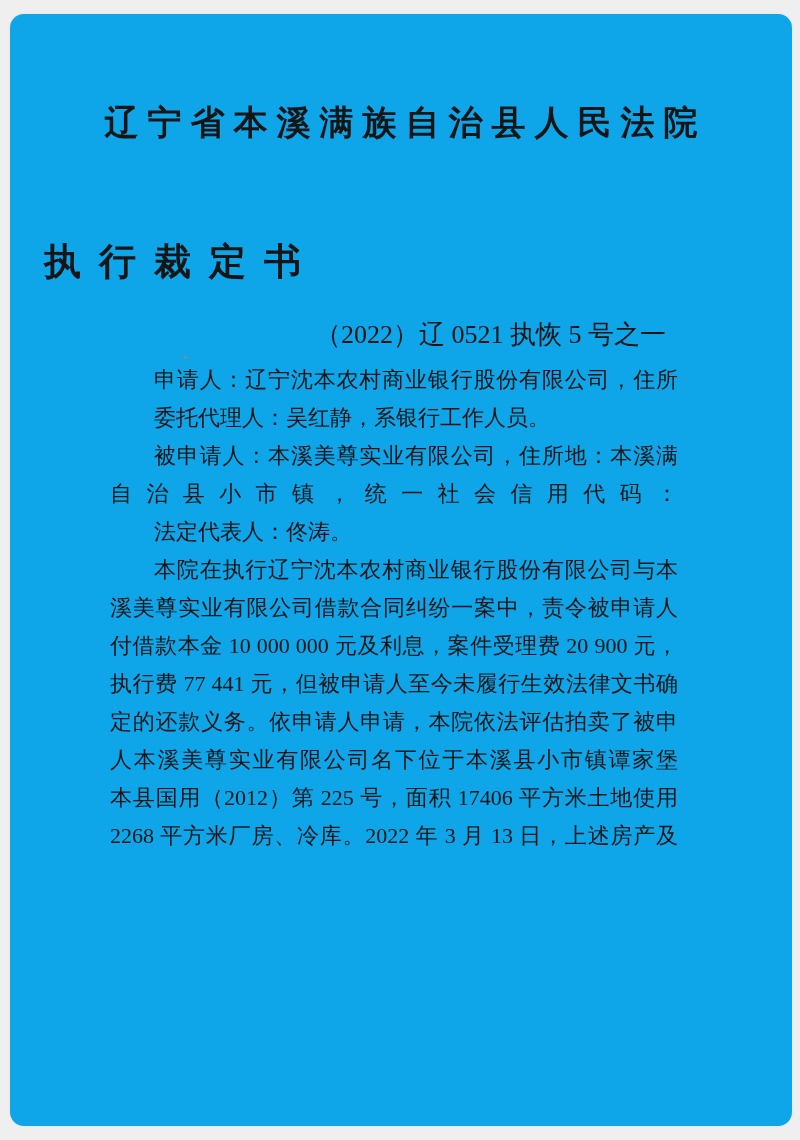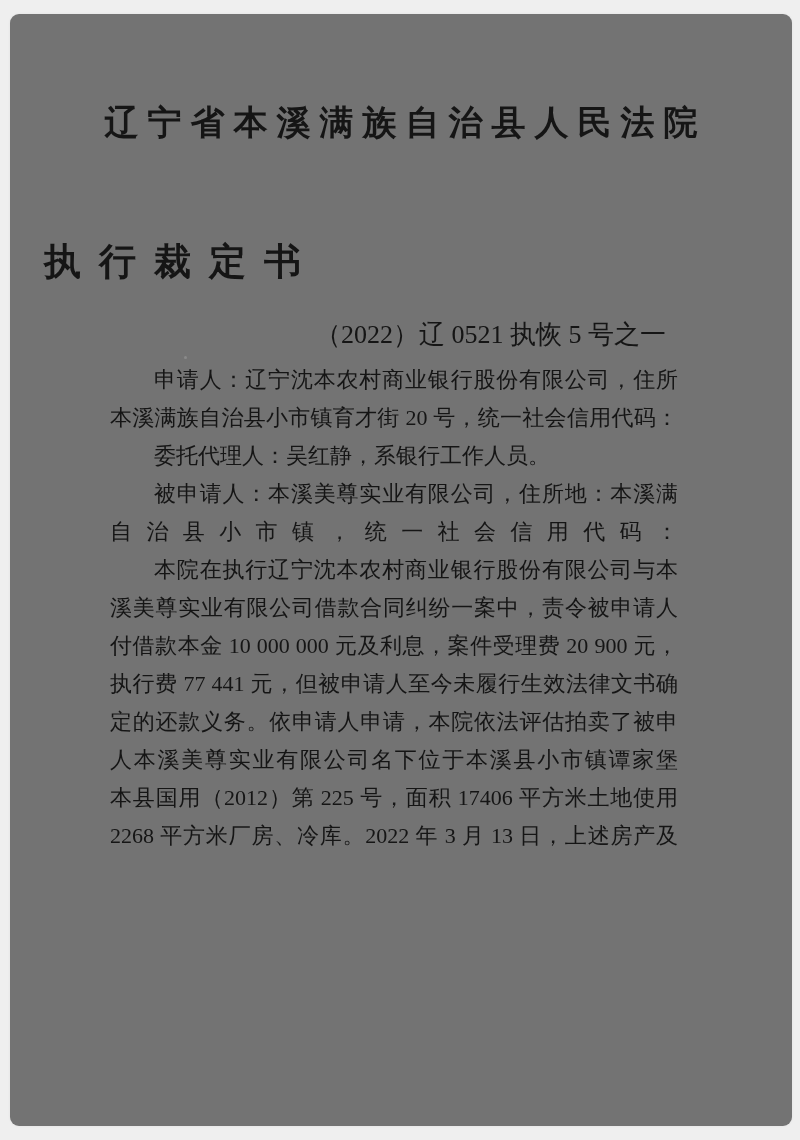--- a/index.html
+++ b/index.html
@@ -9,22 +9,22 @@
     height: 1140px;
     background: #efefef;
     font-family: "Liberation Serif", "DejaVu Serif", serif;
   }
   .page {
     position: absolute;
     left: 10px;
     top: 14px;
     width: 782px;
     height: 1112px;
-    background: #737373;
-    border-radius: 9px;
+    background: #0ea5e9;
+    border-radius: 14px;
     box-shadow: 0 0 3px rgba(0,0,0,0.06);
     overflow: hidden;
     color: #151515;
   }
   .court-name {
     position: absolute;
     top: 86px;
     left: 0;
     width: 100%;
     text-align: center;
@@ -96,24 +96,24 @@
   <div class="court-name">辽宁省本溪满族自治县人民法院</div>
 
   <div class="doc-title">执行裁定书</div>
 
   <div class="case-number">（2022）辽 0521 执恢 5 号之一</div>
 
   <div class="artifact-dot"></div>
 
   <div class="doc-body">
     <div class="line indent fill">申请人：辽宁沈本农村商业银行股份有限公司，住所地：</div>
-    <div class="line fill">本溪满族自治县小市镇育才街 20 号，统一社会信用代码：</div>
     <div class="line indent">委托代理人：吴红静，系银行工作人员。</div>
     <div class="line indent fill">被申请人：本溪美尊实业有限公司，住所地：本溪满族</div>
     <div class="line fill">自治县小市镇，统一社会信用代码：9121052117777920439。</div>
+    <div class="line indent">法定代表人：佟涛。</div>
     <div class="line indent fill">本院在执行辽宁沈本农村商业银行股份有限公司与本</div>
     <div class="line fill">溪美尊实业有限公司借款合同纠纷一案中，责令被申请人给</div>
     <div class="line fill">付借款本金 10 000 000 元及利息，案件受理费 20 900 元，</div>
     <div class="line fill">执行费 77 441 元，但被申请人至今未履行生效法律文书确</div>
     <div class="line fill">定的还款义务。依申请人申请，本院依法评估拍卖了被申请</div>
     <div class="line fill">人本溪美尊实业有限公司名下位于本溪县小市镇谭家堡村，</div>
     <div class="line fill">本县国用（2012）第 225 号，面积 17406 平方米土地使用权</div>
     <div class="line fill">2268 平方米厂房、冷库。2022 年 3 月 13 日，上述房产及土</div>
   </div>
 

